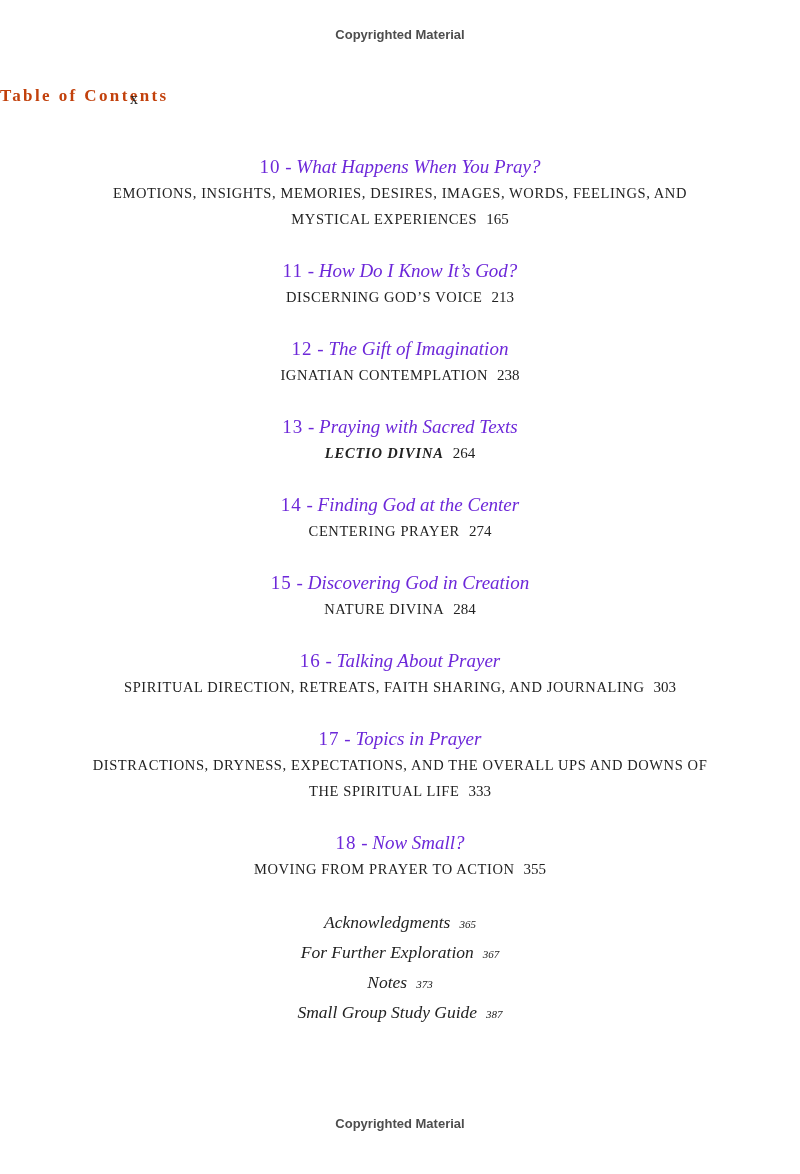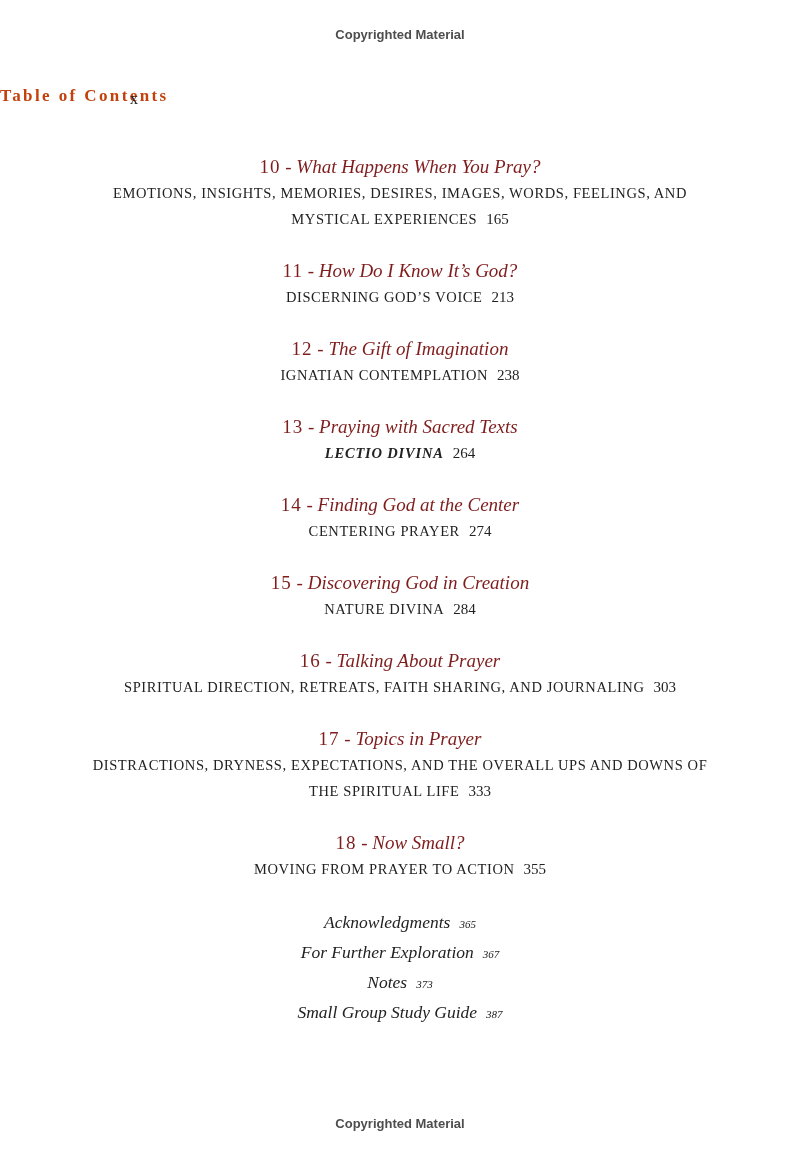--- a/index.html
+++ b/index.html
@@ -34,21 +34,21 @@
     letter-spacing: 2.4px;
     text-align: left;
     color: #c2410c;
   }
   .toc {
     width: 620px;
     margin: 44px auto 0;
     text-align: center;
   }
   .chapter { margin-bottom: 26px; }
-  .ch-title { font-size: 19px; line-height: 26px; color: #7f1d1d; }
+  .ch-title { font-size: 19px; line-height: 26px; color: #6d28d9; }
   .ch-num { font-style: normal; letter-spacing: 1px; }
   .ch-sep { font-style: normal; }
   .ch-name { font-style: italic; }
   .ch-sub {
     font-size: 14.5px; line-height: 26px;
     letter-spacing: 0.6px;
     color: #222;
   }
   .pg {
     font-size: 15px;

